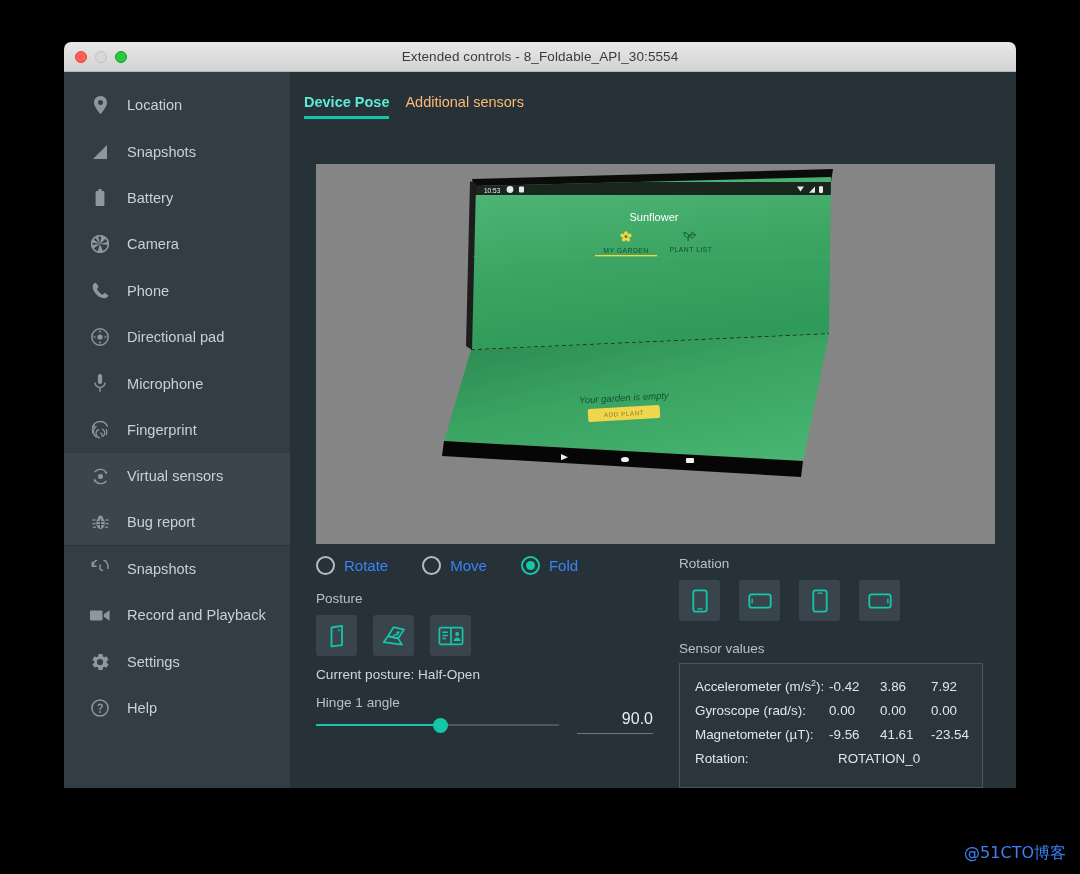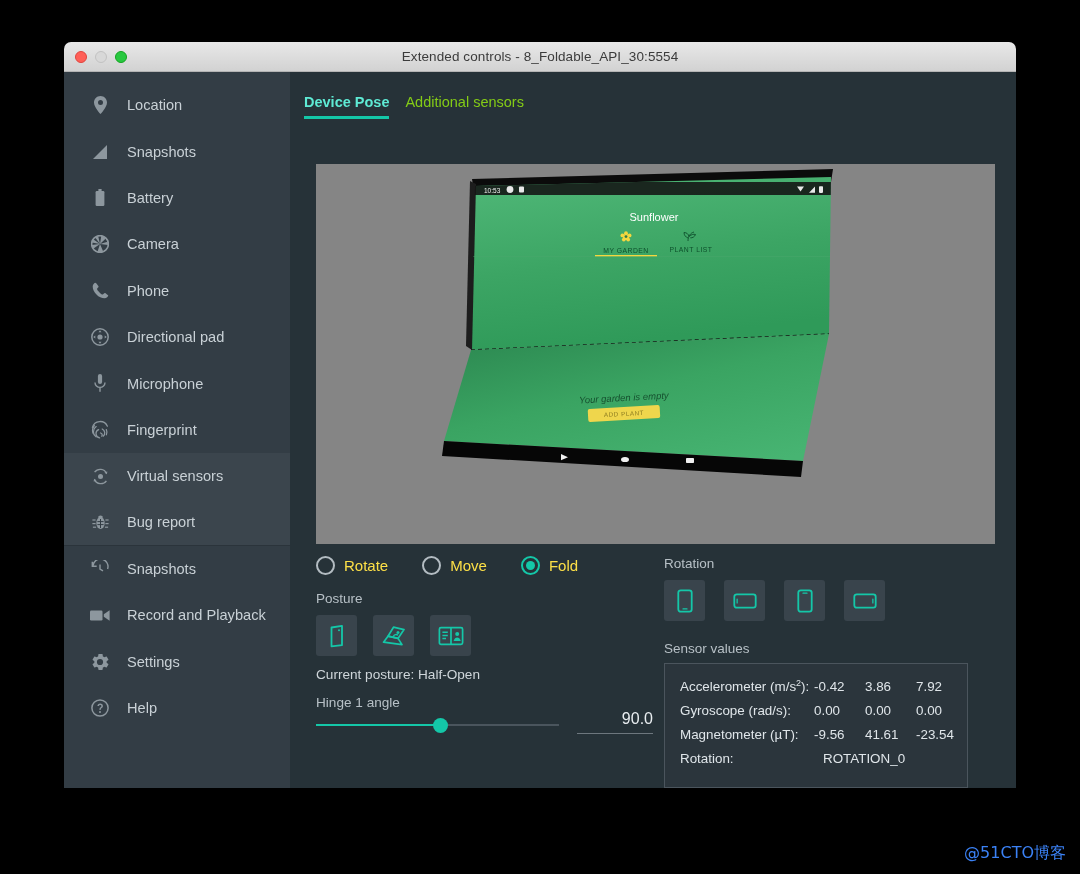--- a/index.html
+++ b/index.html
@@ -58,21 +58,21 @@
     width: 26px; flex: 0 0 26px;
     display: flex; align-items: center; justify-content: center;
     margin-right: 14px;
     color: #8d979e;
   }
   .nav-ico svg { display: block; }
 
   
   #main { flex: 1; position: relative; }
   #tabs { display: flex; gap: 16px; padding: 22px 0 0 14px; }
-  .tab { font-size: 14.5px; padding-bottom: 9px; color: #84cc16; cursor: default; }
+  .tab { font-size: 14.5px; padding-bottom: 9px; color: #fdba74; cursor: default; }
   .tab.active { color: #5eead4; font-weight: bold; box-shadow: inset 0 -3px 0 #14c7a8; }
 
   #preview {
     position: absolute; left: 26px; top: 92px;
     width: 679px; height: 380px;
     background: #858585;
     overflow: hidden;
   }
   #preview svg { display: block; }
 
@@ -82,21 +82,21 @@
   .radio { display: flex; align-items: center; gap: 9px; cursor: default; }
   .radio-circle {
     width: 19px; height: 19px; border-radius: 50%;
     border: 2.2px solid #b3bcc2;
     display: flex; align-items: center; justify-content: center;
   }
   .radio.on .radio-circle { border-color: #14c7a8; }
   .radio.on .radio-circle::after {
     content: ''; width: 9px; height: 9px; border-radius: 50%; background: #14c7a8;
   }
-  .radio-label { font-size: 15px; color: #fde047; }
+  .radio-label { font-size: 15px; color: #3b82f6; }
 
   .section-label { font-size: 13.5px; color: #b7c0c6; margin-top: 16px; }
 
   #postures { display: flex; gap: 16px; margin-top: 9px; }
   .posture-btn {
     width: 41px; height: 41px; border-radius: 3px;
     background: #39444c;
     display: flex; align-items: center; justify-content: center;
     color: #14c7a8; cursor: default;
   }
@@ -114,21 +114,21 @@
     background: #14c7a8;
   }
   #thumb {
     position: absolute; top: 2px; left: 117px;
     width: 15px; height: 15px; border-radius: 50%; background: #14c7a8;
   }
   #hinge-value-box { width: 76px; text-align: right; border-bottom: 1.4px solid #6d777e; padding-bottom: 5px; }
   #hinge-value { font-size: 16px; color: #e8edf0; }
 
   
-  #rightcol { position: absolute; left: 374px; top: 484px; width: 304px; }
+  #rightcol { position: absolute; left: 389px; top: 484px; width: 304px; }
   #rot-label { font-size: 13.5px; color: #b7c0c6; }
   #rotations { display: flex; gap: 19px; margin-top: 9px; }
   .rot-btn {
     width: 41px; height: 41px; border-radius: 3px;
     background: #39444c;
     display: flex; align-items: center; justify-content: center;
     color: #14c7a8; cursor: default;
   }
   #sv-label { font-size: 13.5px; color: #b7c0c6; margin-top: 20px; }
   #sensor-box {

